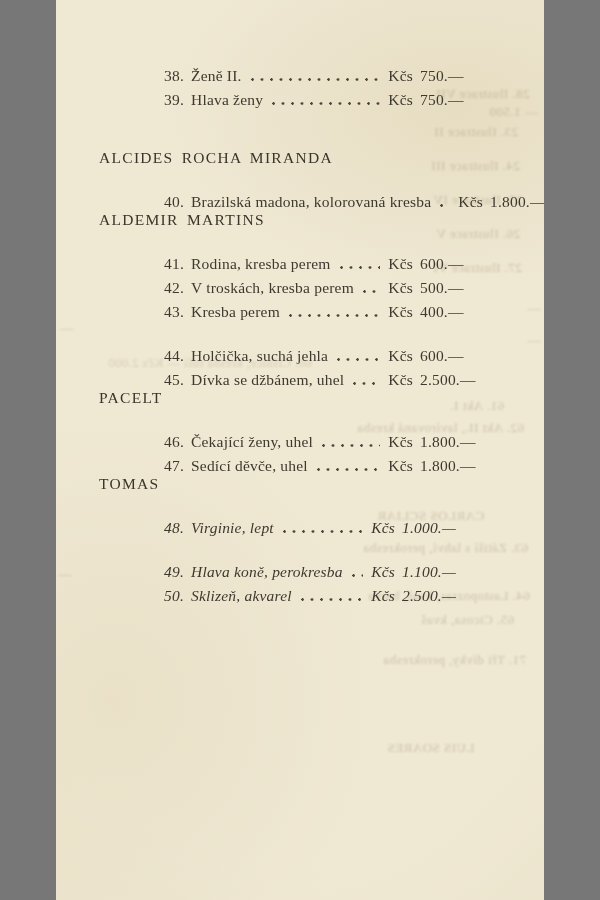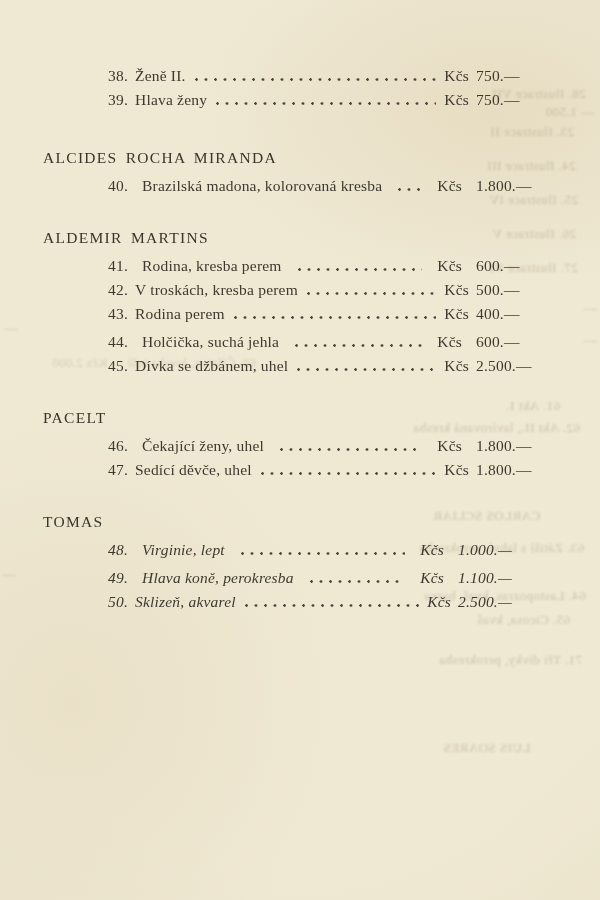--- a/index.html
+++ b/index.html
@@ -1,18 +1,18 @@
 <!DOCTYPE html>
 <html><head>
 <meta charset="utf-8">
 <style>
   html, body { margin: 0; padding: 0; background: #777; }
   .page {
     position: relative;
-    width: 600px;
+    width: 488px;
     height: 900px;
     margin: 0 auto;
     overflow: hidden;
     font-family: "Liberation Serif", "DejaVu Serif", serif;
     color: #3e392f;
     background-color: #ece4cc;
     background-image:
       radial-gradient(420px 260px at 82% 12%, rgba(214,200,162,0.35), rgba(214,200,162,0) 70%),
       radial-gradient(380px 420px at 12% 78%, rgba(216,202,164,0.25), rgba(216,202,164,0) 70%),
       radial-gradient(150% 120% at 48% 42%, #efe8d3 45%, #ebe3ca 72%, #e3d9bc 100%);
@@ -46,40 +46,39 @@
   .g15 { top: 740px; right: 70px; }
   .g16 { top: 300px; right: 4px; }
   .g17 { top: 332px; right: 4px; }
   .g18 { top: 320px; left: 4px;  }
   .g19 { top: 566px; left: 2px;  }
 
   .content { position: absolute; inset: 0; padding-top: 67px; }
 
   .heading {
     margin-left: 43px;
-    margin-top: 34px;
     line-height: 18px;
     font-size: 15.5px;
     letter-spacing: 1.3px;
     word-spacing: 3px;
     color: #3a352b;
   }
   .heading.mt-lg { margin-top: 40px; }
 
   .row {
     display: flex;
     align-items: baseline;
     padding-left: 100px;
     padding-right: 60px;
     margin-top: 6px;
     line-height: 18px;
     font-size: 15.5px;
     letter-spacing: 0.2px;
   }
-  .row.first { margin-top: 10px; gap: 7px; }
+  .row.first { margin-top: 26px; }
   .row.mt-0  { margin-top: 0; }
   .row.tight { padding-right: 78px; font-style: italic; }
 
   .num { width: 28px; text-align: right; flex: none; }
   .title { margin-left: 7px; white-space: nowrap; flex: none; }
   .leader { flex: 1; position: relative; margin: 0 8px 0 9px; min-width: 10px; height: 0; align-self: baseline; }
   .leader::after {
     content: "";
     position: absolute;
     left: 0; right: 0; bottom: 0;
@@ -160,21 +159,21 @@
       </div>
       <div class="row">
         <span class="num">42.</span>
         <span class="title">V troskách, kresba perem</span>
         <span class="leader"></span>
         <span class="kcs">Kčs</span>
         <span class="price">500.—</span>
       </div>
       <div class="row">
         <span class="num">43.</span>
-        <span class="title">Rodina perem</span>
+        <span class="title">Kresba perem</span>
         <span class="leader"></span>
         <span class="kcs">Kčs</span>
         <span class="price">400.—</span>
       </div>
     </div>
 
     <div class="section">
       <div class="row first">
         <span class="num">44.</span>
         <span class="title">Holčička, suchá jehla</span>

